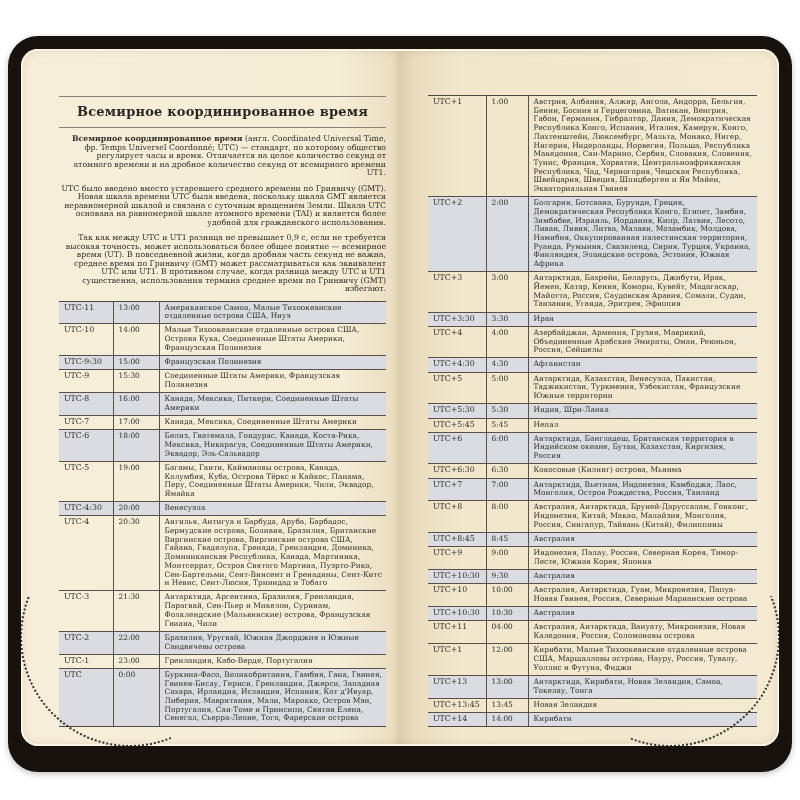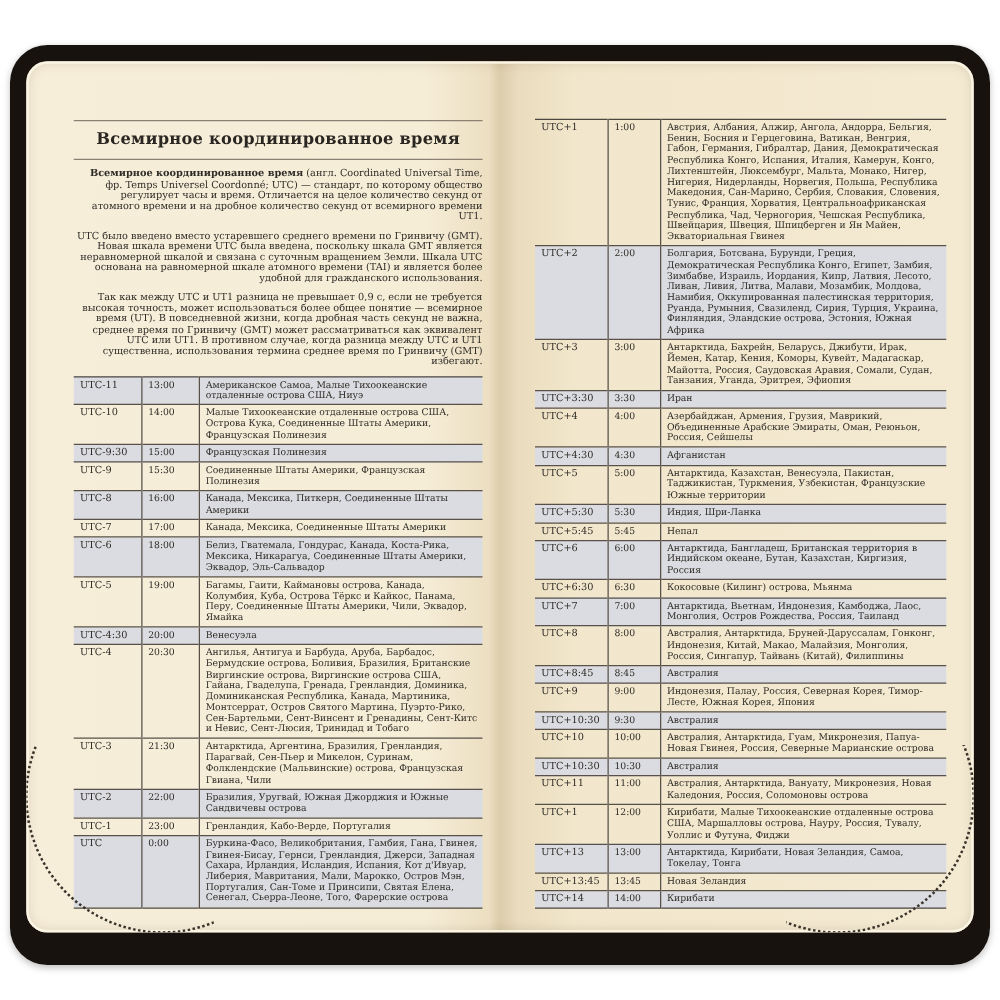--- a/index.html
+++ b/index.html
@@ -262,21 +262,21 @@
     <td class="time">10:00</td>
     <td class="regions">Австралия, Антарктида, Гуам, Микронезия, Папуа-Новая Гвинея, Россия, Северные Марианские острова</td>
   </tr>
               <tr class="shaded">
     <td class="zone">UTC+10:30</td>
     <td class="time">10:30</td>
     <td class="regions">Австралия</td>
   </tr>
               <tr>
     <td class="zone">UTC+11</td>
-    <td class="time">11:00</td>
+    <td class="time">04:00</td>
     <td class="regions">Австралия, Антарктида, Вануату, Микронезия, Новая Каледония, Россия, Соломоновы острова</td>
   </tr>
               <tr>
     <td class="zone">UTC+1</td>
     <td class="time">12:00</td>
     <td class="regions">Кирибати, Малые Тихоокеанские отдаленные острова США, Маршалловы острова, Науру, Россия, Тувалу, Уоллис и Футуна, Фиджи</td>
   </tr>
               <tr class="shaded">
     <td class="zone">UTC+13</td>
     <td class="time">13:00</td>

